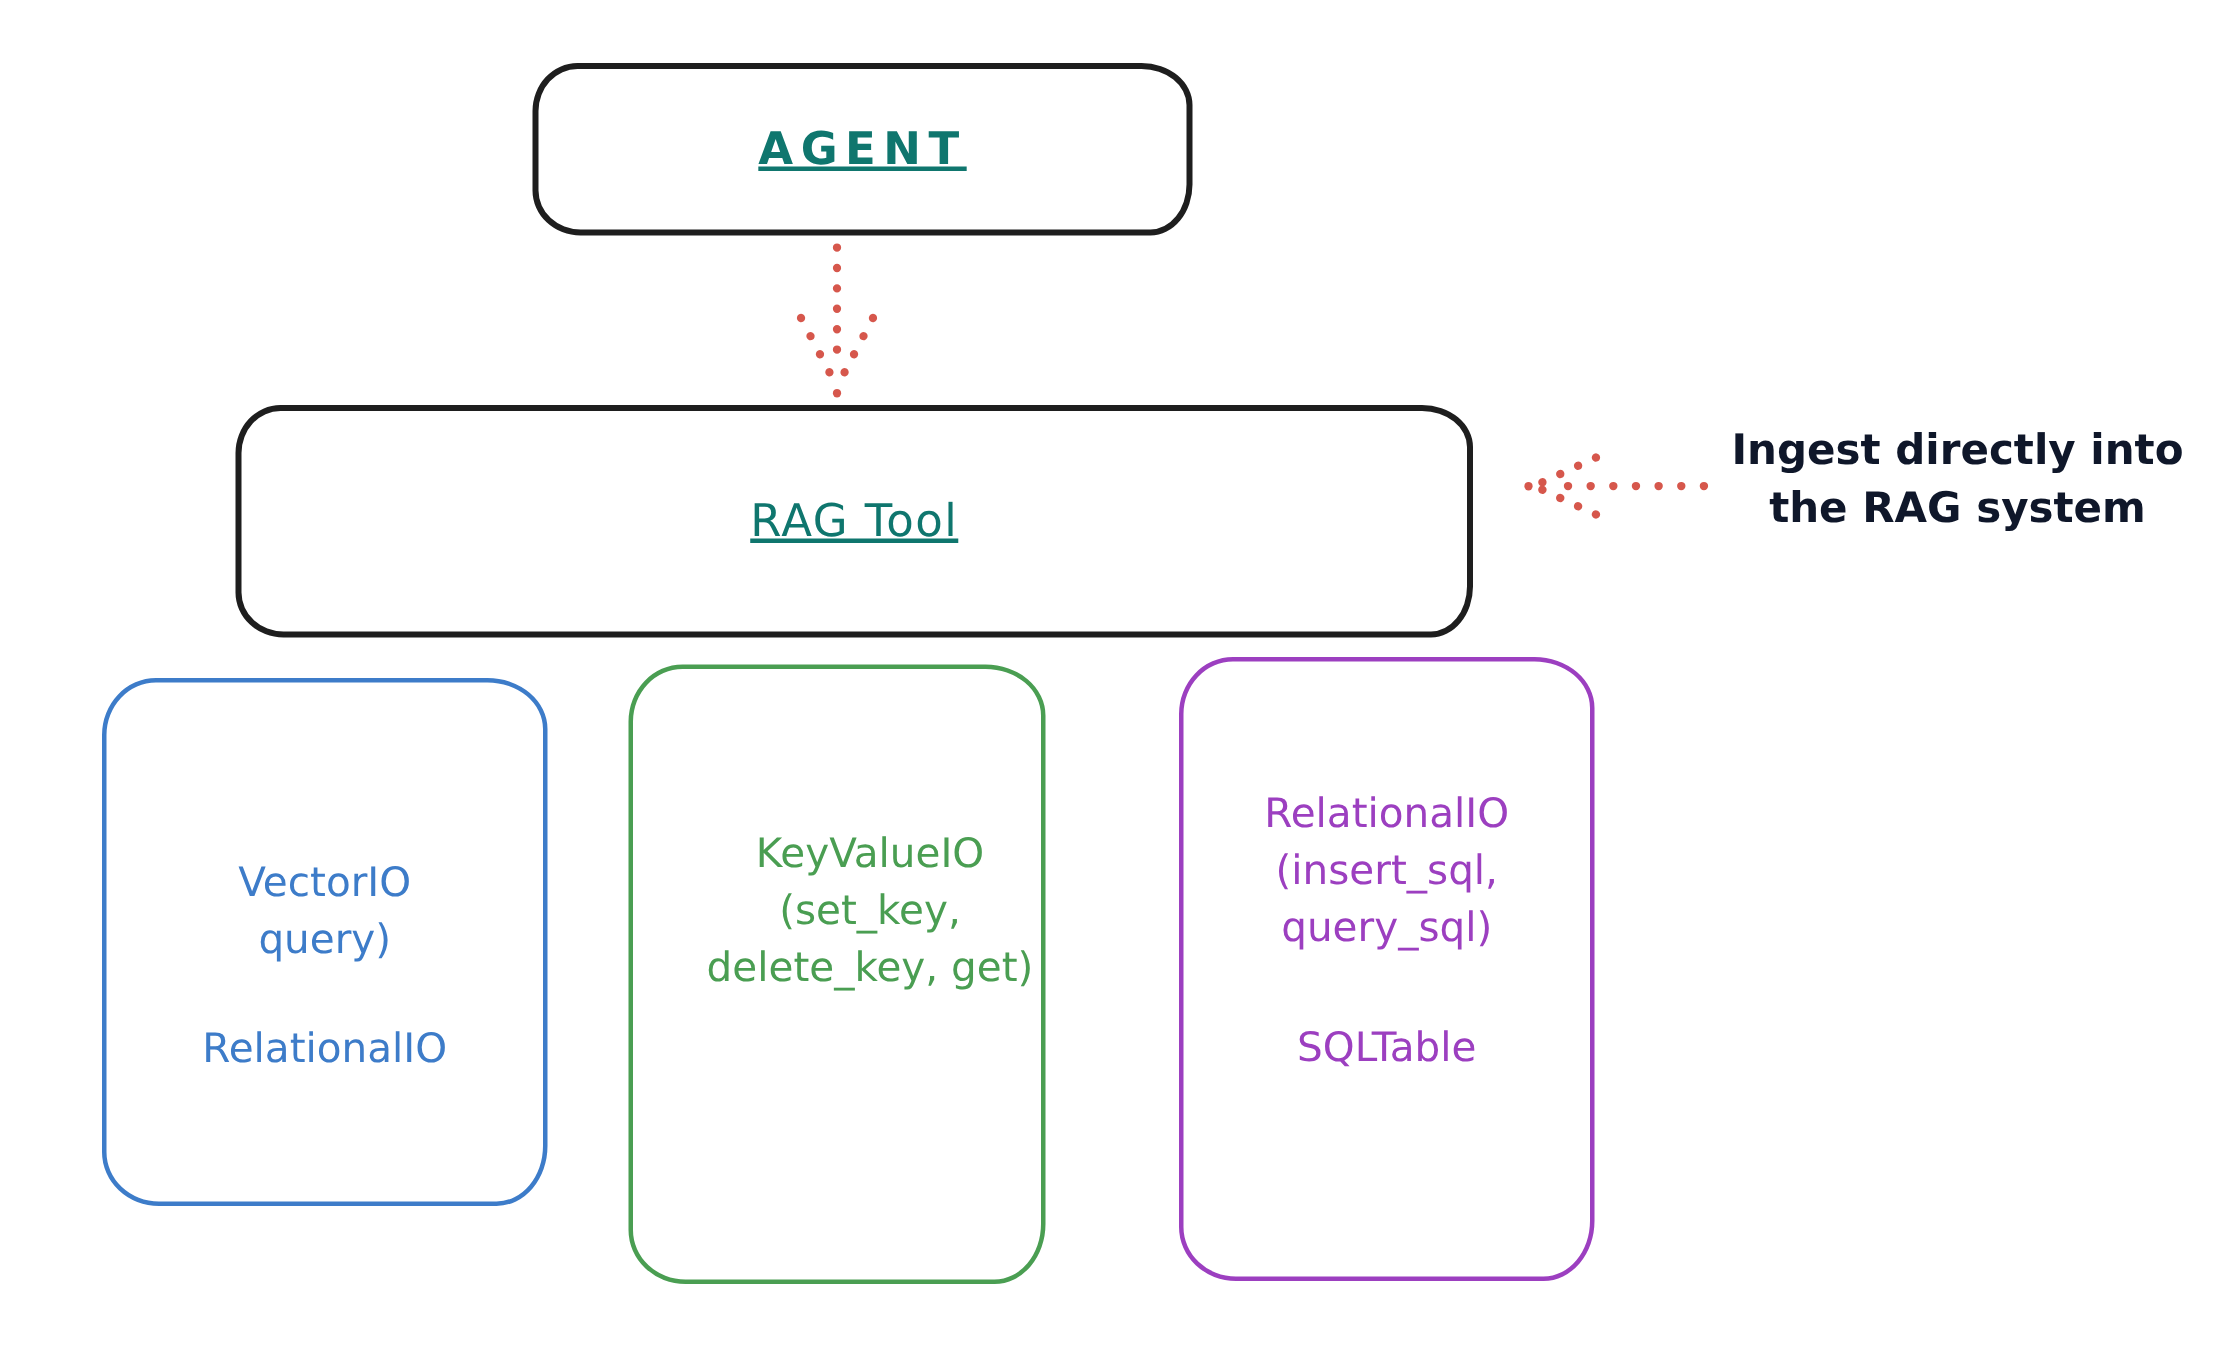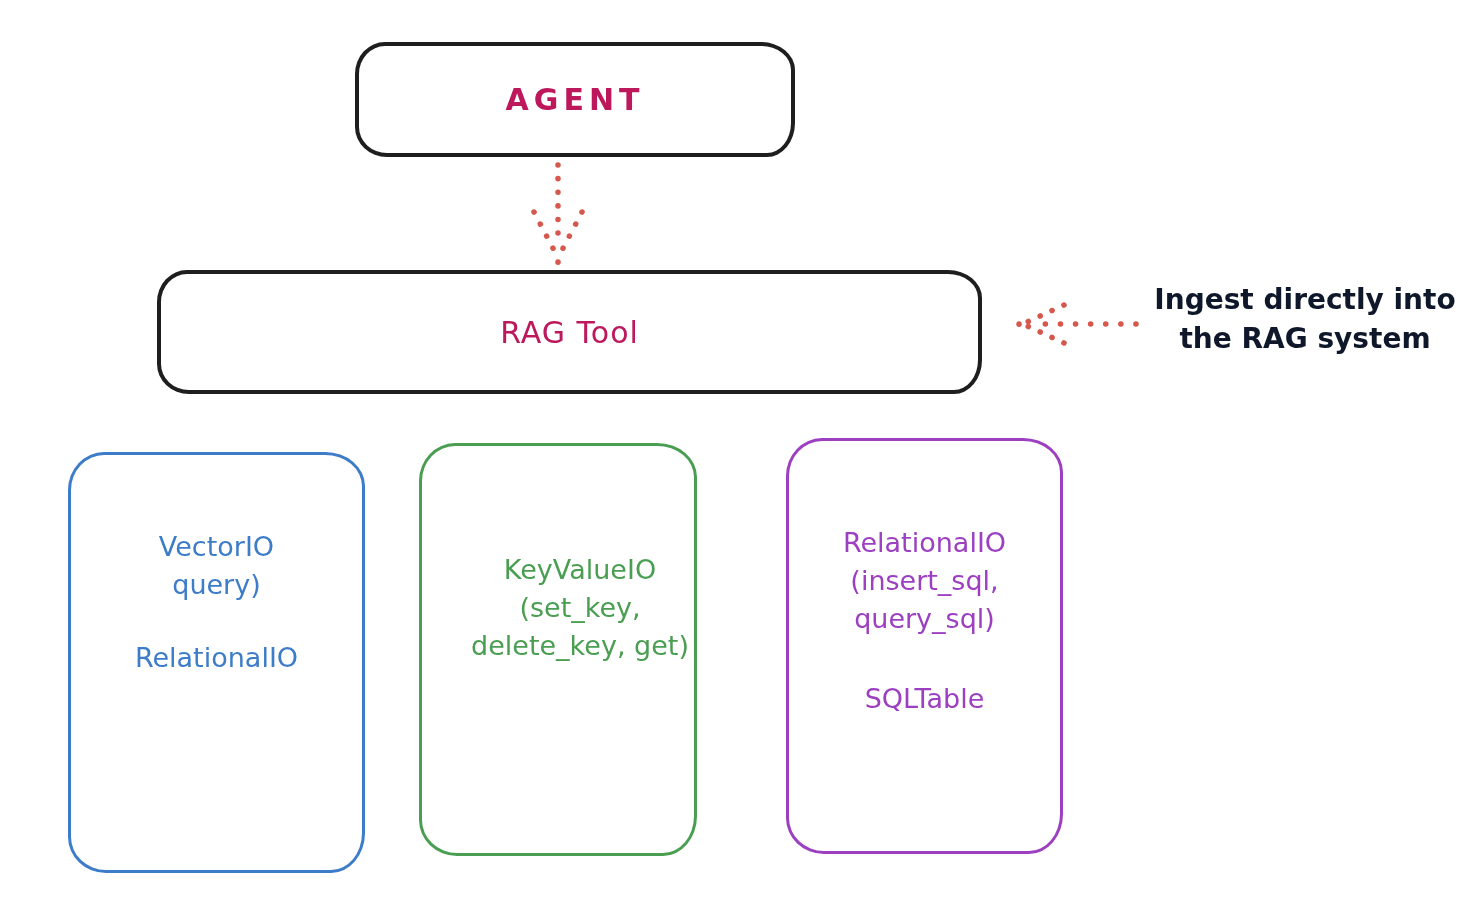--- a/index.html
+++ b/index.html
@@ -15,37 +15,38 @@
     background: #ffffff;
     overflow: hidden;
   }
   .node {
     position: absolute;
     display: flex;
     align-items: center;
     justify-content: center;
     background: #ffffff;
     box-sizing: border-box;
-    color: #be185d;
+    color: #0f766e;
+    text-decoration: underline;
   }
   
   .sketch {
     border-radius: 30px 34px 28px 32px / 32px 28px 34px 30px;
   }
   .agent-box {
     left: 355px; top: 42px;
     width: 440px; height: 115px;
     border: 4px solid #1e1e1e;
     font-size: 30px;
     font-weight: 600;
     letter-spacing: 5px;
   }
   .rag-box {
     left: 157px; top: 270px;
-    width: 825px; height: 124px;
+    width: 825px; height: 155px;
     border: 4px solid #1e1e1e;
     font-size: 30px;
     font-weight: 500;
     letter-spacing: 1px;
     text-align: right;
   }
   .store-box {
     position: absolute;
     box-sizing: border-box;
     background: #ffffff;
@@ -53,24 +54,24 @@
     flex-direction: column;
     align-items: center;
     text-align: center;
     font-size: 27px;
     font-weight: 500;
     line-height: 38px;
     border-radius: 36px 40px 34px 38px / 38px 34px 40px 36px;
   }
   .store-blue {
     left: 68px; top: 452px;
-    width: 297px; height: 421px;
+    width: 297px; height: 352px;
     border: 3.5px solid #3d7cc9;
     color: #3d7cc9;
-    padding-top: 73px;
+    padding-top: 115px;
     text-align: center;
   }
   .store-green {
     left: 419px; top: 443px;
     width: 278px; height: 413px;
     border: 3.5px solid #4a9e52;
     color: #4a9e52;
     padding-top: 105px;
     padding-left: 44px;
   }

